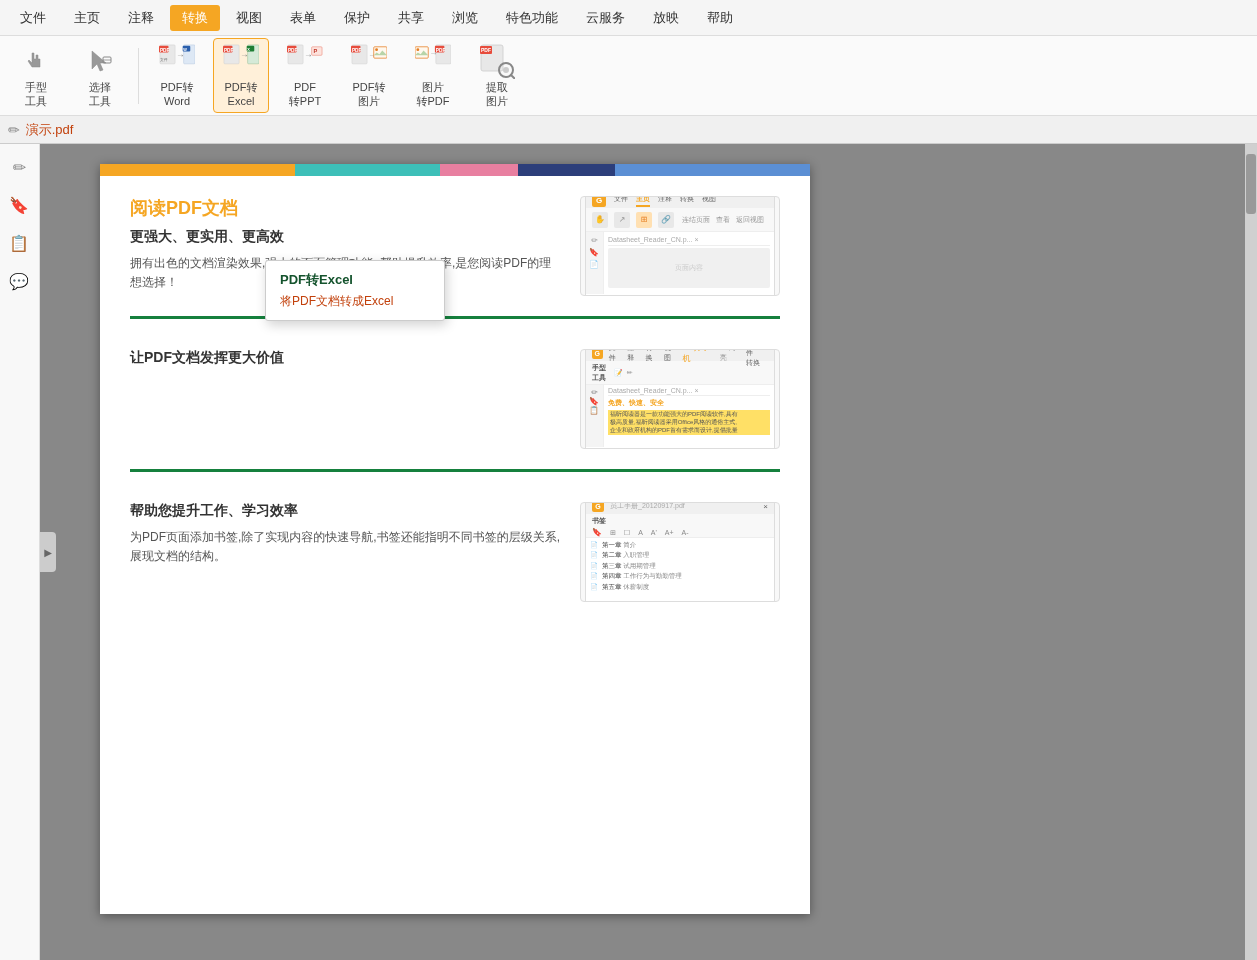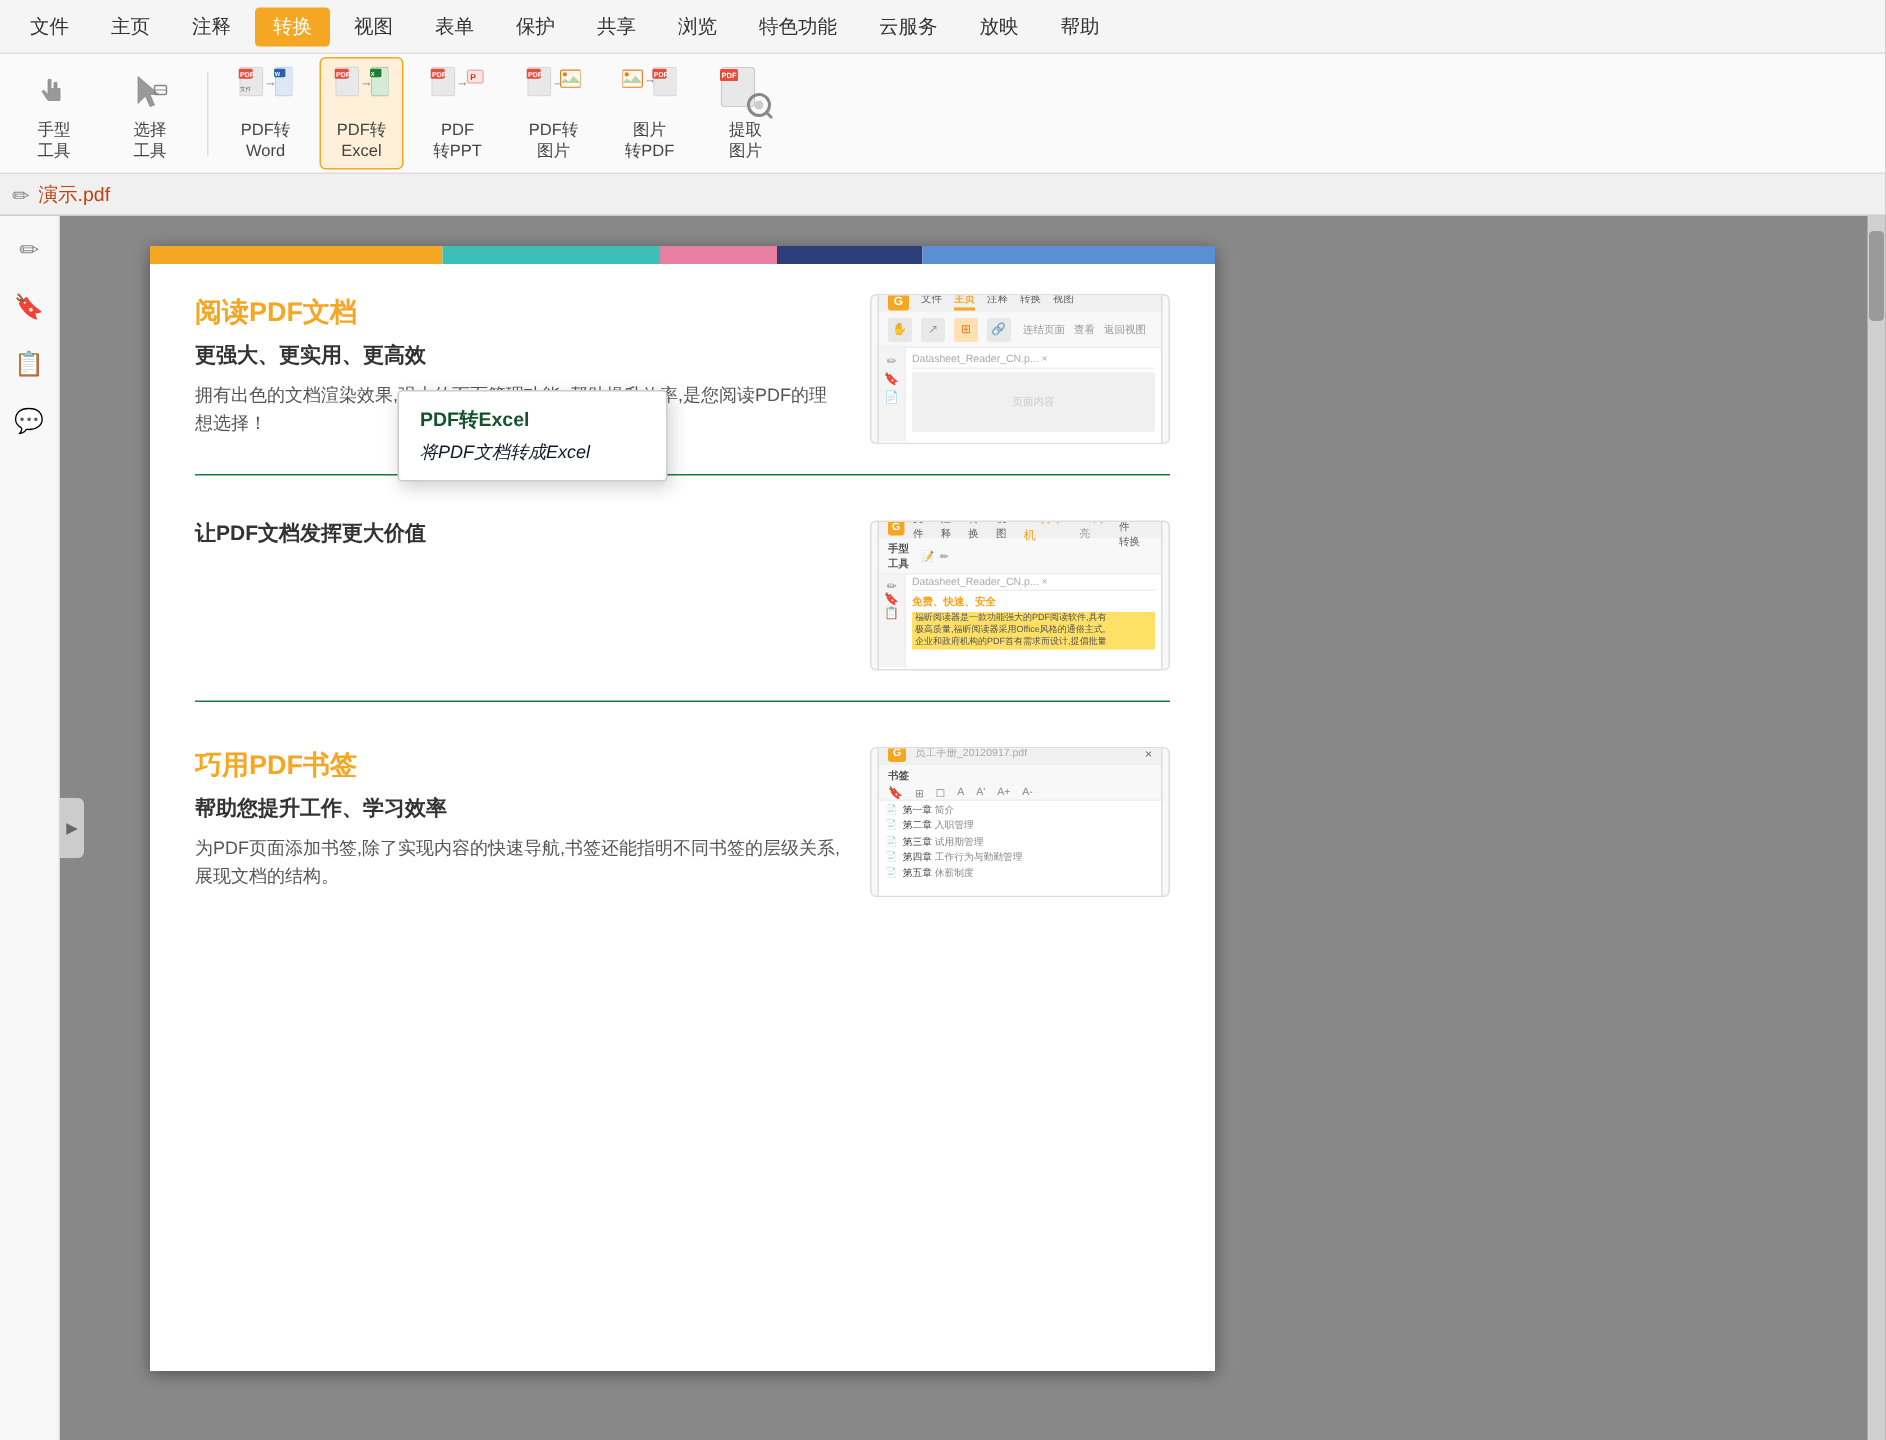--- a/index.html
+++ b/index.html
@@ -90,21 +90,21 @@
     .pdf-color-bar {
       height: 12px; display: flex; width: 100%;
     }
     .color-seg-orange { background: #f5a623; flex: 2; }
     .color-seg-teal   { background: #3dbfb8; flex: 1.5; }
     .color-seg-pink   { background: #e87fa0; flex: 0.8; }
     .color-seg-navy   { background: #2c3e7a; flex: 1; }
     .color-seg-blue   { background: #5b8fd4; flex: 2; }
 
     .pdf-content { padding: 20px 30px 10px 30px; flex: 1; }
-    .pdf-section { display: flex; margin-bottom: 30px; padding-bottom: 20px; border-bottom: 1px solid #15803d; }
+    .pdf-section { display: flex; margin-bottom: 30px; padding-bottom: 20px; border-bottom: 3px solid #15803d; }
     .pdf-section:last-child { border-bottom: none; }
     .pdf-section-text { flex: 1; padding-right: 20px; }
     .pdf-section-title { font-size: 18px; font-weight: bold; color: #f5a623; margin-bottom: 8px; }
     .pdf-section-subtitle { font-size: 14px; color: #333; margin-bottom: 8px; font-weight: bold; }
     .pdf-section-body { font-size: 12px; color: #555; line-height: 1.6; }
     .pdf-section-img {
       width: 200px; height: 100px; background: #f8f8f8;
       border: 1px solid #ddd; border-radius: 4px;
       display: flex; align-items: center; justify-content: center;
       font-size: 10px; color: #999; overflow: hidden; flex-shrink: 0;
@@ -122,21 +122,21 @@
     
     .dropdown-overlay {
       position: absolute; left: 225px; top: 116px; z-index: 100;
     }
     .dropdown-box {
       background: white; border: 1px solid #ccc;
       box-shadow: 2px 4px 12px rgba(0,0,0,0.18);
       border-radius: 3px; padding: 10px 14px; min-width: 180px;
     }
     .dropdown-title { font-size: 13px; font-weight: bold; color: #14532d; margin-bottom: 4px; }
-    .dropdown-desc { font-size: 12px; color: #0f172a; font-style: italic; }
+    .dropdown-desc { font-size: 12px; color: #c2410c; }
 
     
     .tool-btn.highlighted { background: #fff0d9; border: 1px solid #f5a623; }
 
     .scrollbar-area {
       position: absolute; right: 0; top: 0; bottom: 0; width: 12px;
       background: #d0d0d0;
     }
     .scrollbar-thumb {
       position: absolute; top: 10px; left: 1px; right: 1px; height: 60px;
@@ -387,21 +387,20 @@
                     <div style="font-size:7px;font-weight:bold;color:#f5a623;margin-bottom:2px;">免费、快速、安全</div>
                     <div style="font-size:6px;color:#555;line-height:1.3;background:#ffe066;padding:1px 2px;">福昕阅读器是一款功能强大的PDF阅读软件,具有<br>极高质量,福昕阅读器采用Office风格的通俗主式,<br>企业和政府机构的PDF首有需求而设计,提倡批量</div>
                   </div>
                 </div>
               </div>
             </div>
           </div>
 
           <div class="pdf-section" style="border-bottom:none;">
             <div class="pdf-section-text">
-              <div class="pdf-section-title">巧用PDF书签</div>
               <div class="pdf-section-subtitle">帮助您提升工作、学习效率</div>
               <div class="pdf-section-body">为PDF页面添加书签,除了实现内容的快速导航,书签还能指明不同书签的层级关系,展现文档的结构。</div>
             </div>
             <div class="pdf-section-img">
               <div class="mini-ui" style="width:190px;height:110px;">
                 <div style="height:16px;background:#f0f0f0;display:flex;align-items:center;gap:6px;padding:2px 6px;font-size:7px;color:#666;">
                   <div style="width:12px;height:12px;background:#f5a623;border-radius:2px;display:flex;align-items:center;justify-content:center;">
                       <span style="color:white;font-size:7px;font-weight:bold;">G</span>
                     </div>
                   <span style="color:#aaa;font-size:7px;">员工手册_20120917.pdf</span>

